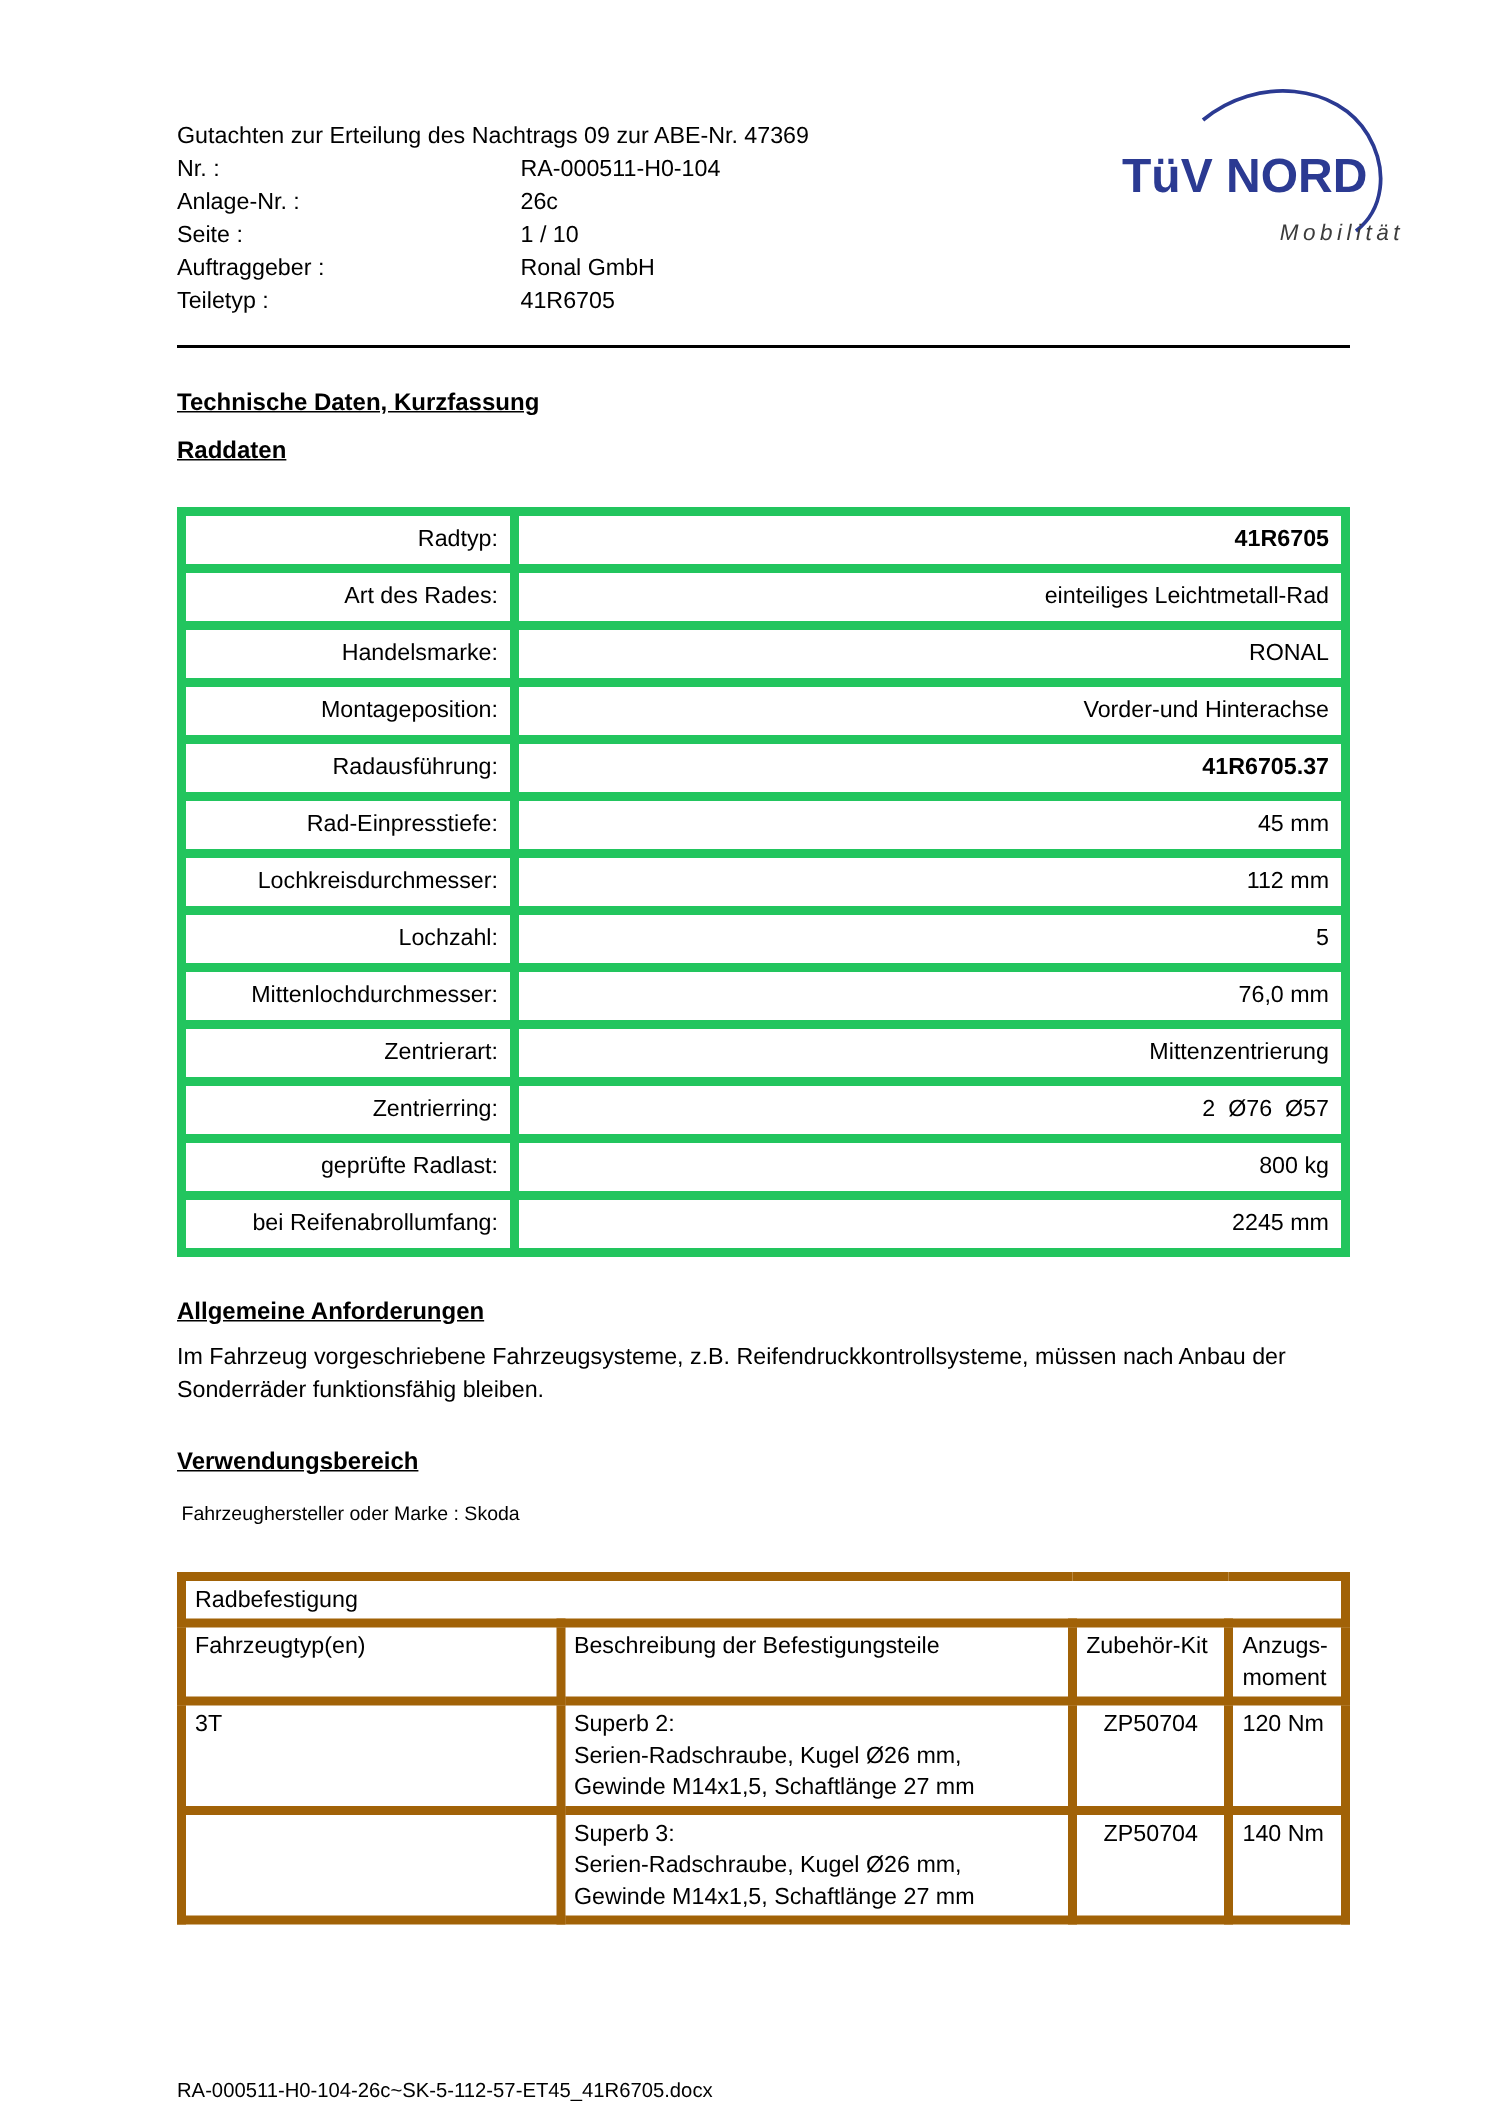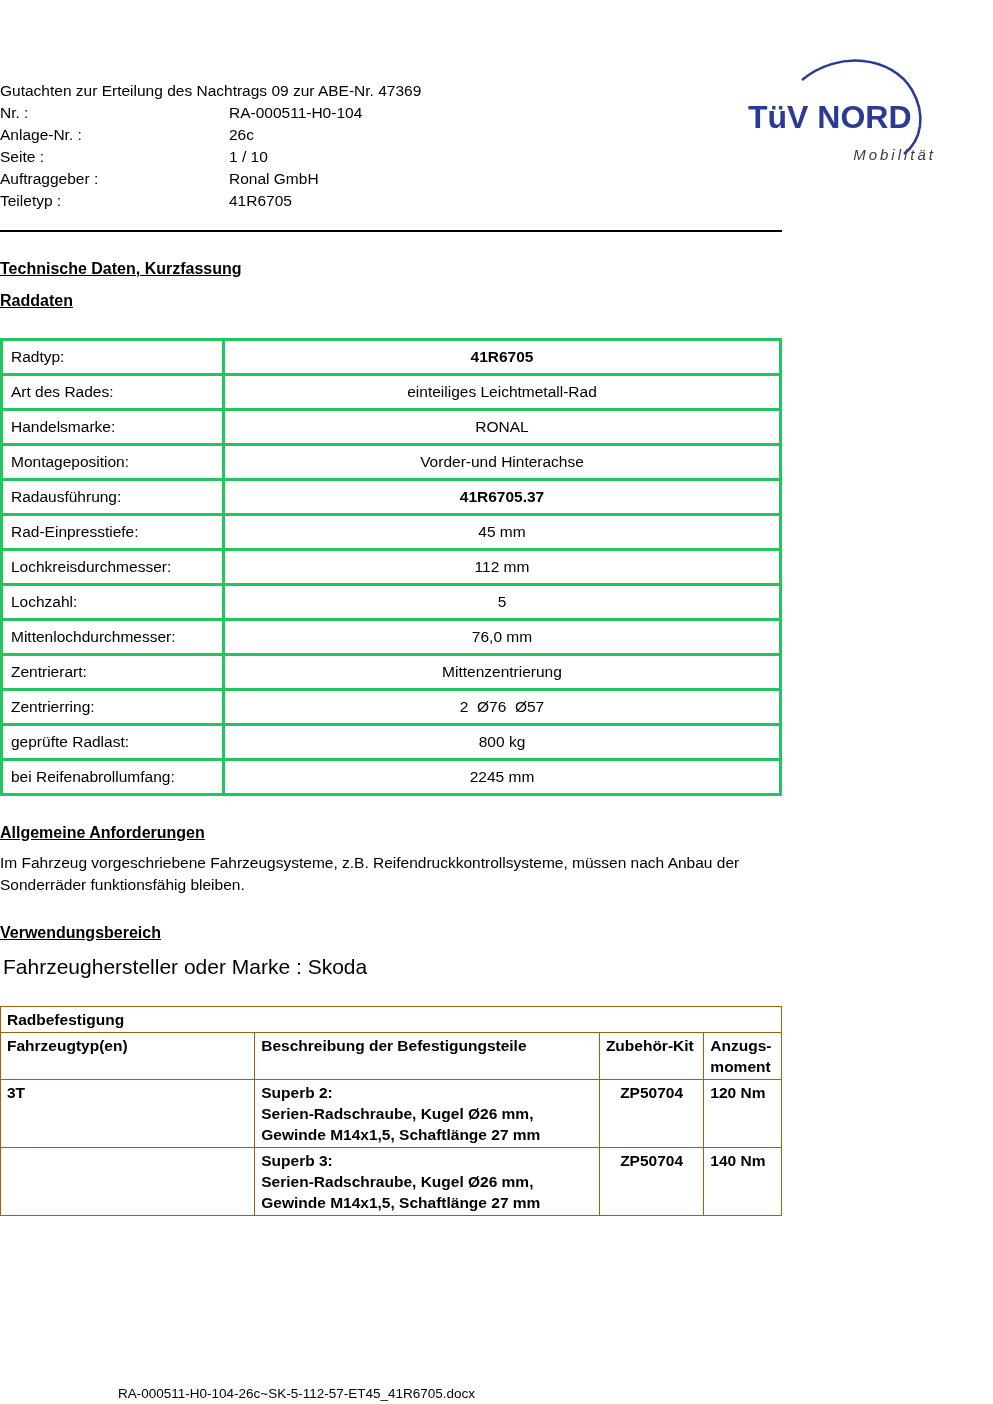--- a/index.html
+++ b/index.html
@@ -6,48 +6,48 @@
   html, body { margin: 0; padding: 0; }
   body {
     width: 993px; height: 1404px;
     background: #ffffff;
     font-family: "Liberation Sans", sans-serif;
     color: #000;
     position: relative;
     overflow: hidden;
   }
   .page { position: relative; width: 993px; height: 1404px; }
-  .content { width: 782px; }
+  .content { margin-left: 118px; width: 782px; }
 
   
   .doc-header { padding-top: 80px; font-size: 15.5px; line-height: 22px; }
   .hline { display: flex; }
   .hlabel { width: 229px; flex: 0 0 229px; }
   .rule { border: none; border-top: 2px solid #000; margin: 18px 0 0 0; }
 
   
   .logo { position: absolute; top: 48px; right: 48px; width: 205px; height: 130px; }
 
   
   .sec { font-weight: bold; text-decoration: underline; font-size: 16px; line-height: 22px; margin: 26px 0 0 0; }
   .sec.tight { margin-top: 10px; }
 
   
   table.raddaten { border-collapse: collapse; width: 100%; margin-top: 26px; font-size: 15.5px; }
-  table.raddaten td { border: 3px solid #22c55e; padding: 5px 8px; line-height: 22px; }
+  table.raddaten td { border: 6px solid #22c55e; padding: 5px 8px; line-height: 22px; text-align: right; }
   td.rlabel { width: 222px; text-align: left; }
   td.rvalue { text-align: center; }
   .b { font-weight: bold; }
 
   .para { margin: 8px 0 0 0; font-size: 15.5px; line-height: 22px; }
-  .vline { margin-top: 12px; font-size: 21px; line-height: 22px; padding-left: 3px; }
+  .vline { margin-top: 12px; font-size: 13px; line-height: 22px; padding-left: 3px; }
 
   
   table.befestigung { border-collapse: collapse; width: 100%; margin-top: 28px; font-size: 15.5px; }
-  table.befestigung td { border: 1px solid #a16207; padding: 2px 6px; vertical-align: top; line-height: 21px; font-weight: bold; }
+  table.befestigung td { border: 6px solid #a16207; padding: 2px 6px; vertical-align: top; line-height: 21px; }
   td.col-typ { width: 267px; }
   td.col-desc { width: 366px; }
   td.col-kit { width: 107px; }
   td.col-mom { width: 78px; }
   .pre { white-space: pre-line; }
   .ctr { text-align: center; }
 
   .footer { position: absolute; left: 118px; top: 1386px; font-size: 13.5px; }
 </style>
 </head>

